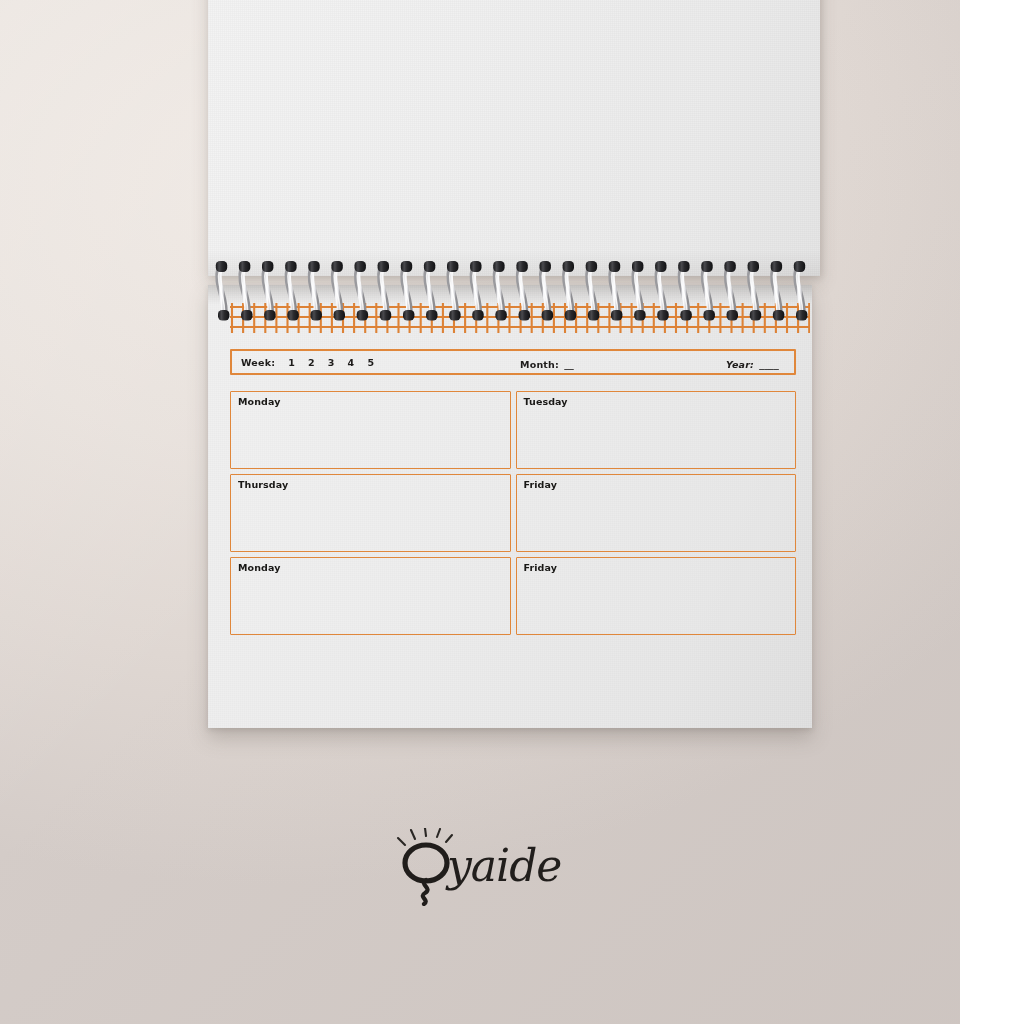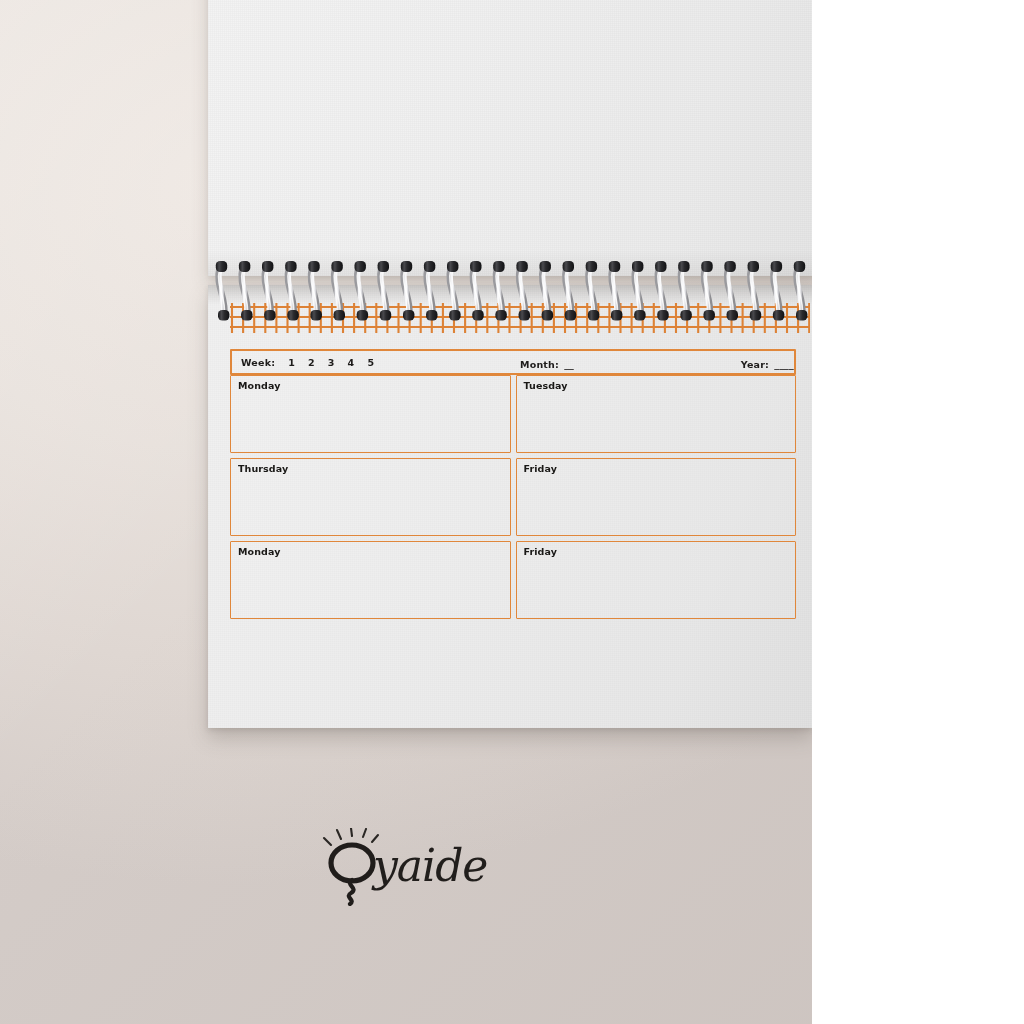--- a/index.html
+++ b/index.html
@@ -8,21 +8,21 @@
   }
   body {
     width: 1024px;
     height: 1024px;
     overflow: hidden;
     font-family: "DejaVu Sans", sans-serif;
   }
 
   #stage {
     position: relative;
-    width: 812px;
+    width: 960px;
     height: 1024px;
     background:
       radial-gradient(ellipse 900px 700px at 28% 18%, #EDE6E1 0%, #E7E0DB 38%, #DFD7D2 68%, #D4CCC8 100%);
     overflow: hidden;
   }
 
   
   #stage::after {
     content: "";
     position: absolute;
@@ -142,24 +142,24 @@
   .wk-num,
   .hdr-field {
     font-family: "DejaVu Sans", sans-serif;
     font-weight: 700;
     font-size: 9.5px;
     color: #1E1C1B;
     letter-spacing: 0.2px;
   }
   .wk-num { margin-left: 13px; }
   .hdr-mid { position: absolute; left: 288px; }
-  .hdr-right { position: absolute; right: 0; }
+  .hdr-right { position: absolute; right: 15px; font-style: italic; }
 
   .day-grid {
-    margin-top: 0;
+    margin-top: 16px;
     display: grid;
     grid-template-columns: 1fr 1fr;
     column-gap: 5px;
     row-gap: 5px;
   }
   .day-cell {
     height: 78px;
     border: 1.6px solid #E0873B;
     border-radius: 1px;
     box-sizing: border-box;

